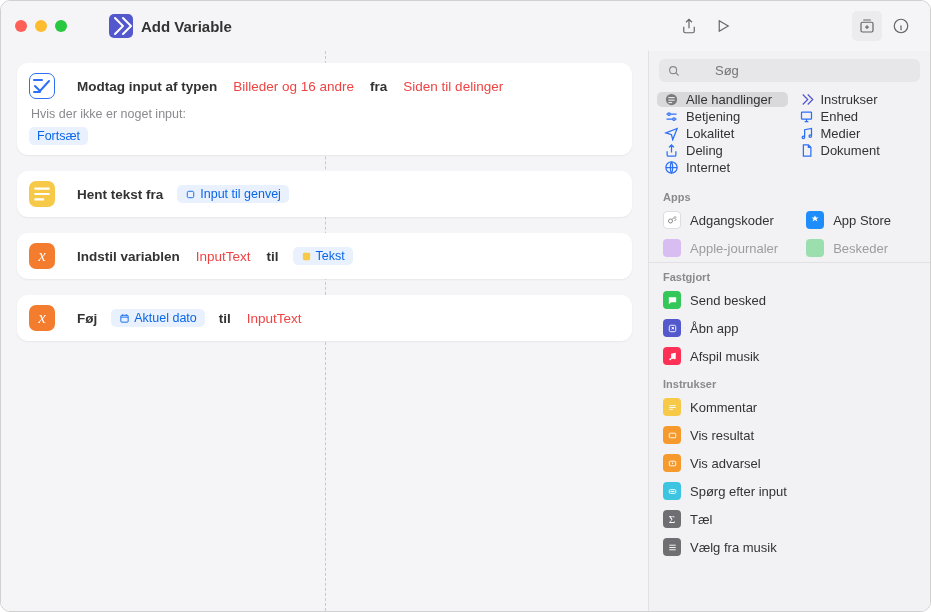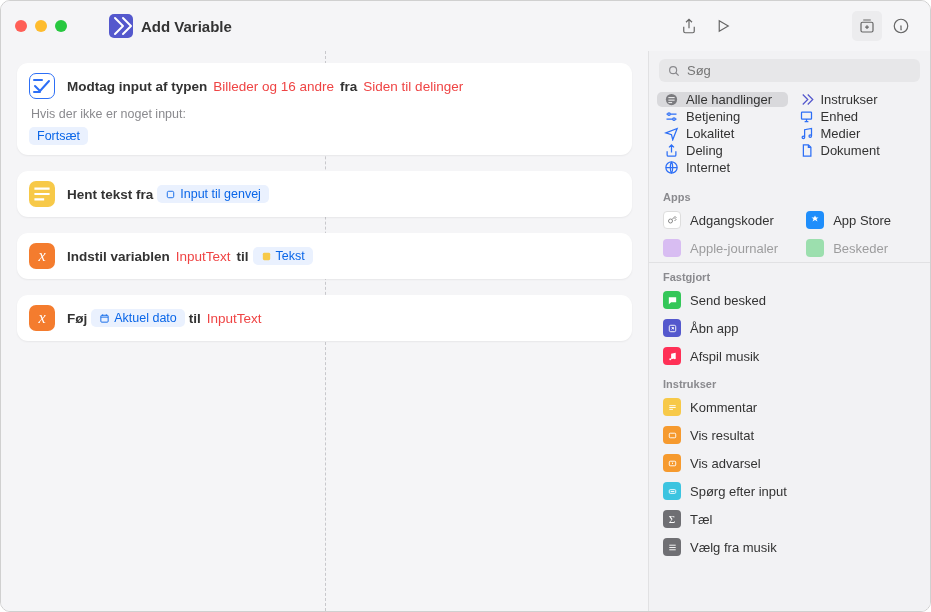--- a/index.html
+++ b/index.html
@@ -67,21 +67,21 @@
 .card {
   background: #fff;
   border-radius: 11px;
   padding: 10px 12px;
   margin-bottom: 16px;
   box-shadow: 0 1px 2px rgba(0,0,0,0.06);
   position: relative;
   z-index: 1;
   font-size: 13.5px;
 }
-.card .row { display: flex; align-items: center; flex-wrap: wrap; gap: 4px; }
+.card .row { display: flex; align-items: center; flex-wrap: wrap; gap: 14px; }
 .card .icon {
   width: 26px; height: 26px; border-radius: 7px; display: flex;
   align-items: center; justify-content: center; margin-right: 8px;
   color: #fff; flex-shrink: 0;
 }
 .icon.input-outline {
   background: #fff; border: 1.5px solid #2d6ff6; color: #2d6ff6;
 }
 .icon.yellow { background: #f7c948; }
 .icon.orange { background: #f47c2e; }
@@ -107,20 +107,21 @@
   overflow: hidden;
 }
 .search {
   margin: 8px 10px;
   background: #e7e7e9;
   border-radius: 6px;
   display: flex; align-items: flex-end;
   padding: 4px 8px;
   color: #8a8a8e;
   font-size: 13px;
+  gap: 28px;
 }
 .search svg { width: 14px; height: 14px; margin-right: 6px; }
 .search input {
   background: transparent; border: none; outline: none; flex: 1;
   font-size: 13px; color: #333;
 }
 .cat-grid {
   display: grid;
   grid-template-columns: 1fr 1fr;
   gap: 2px 4px;

